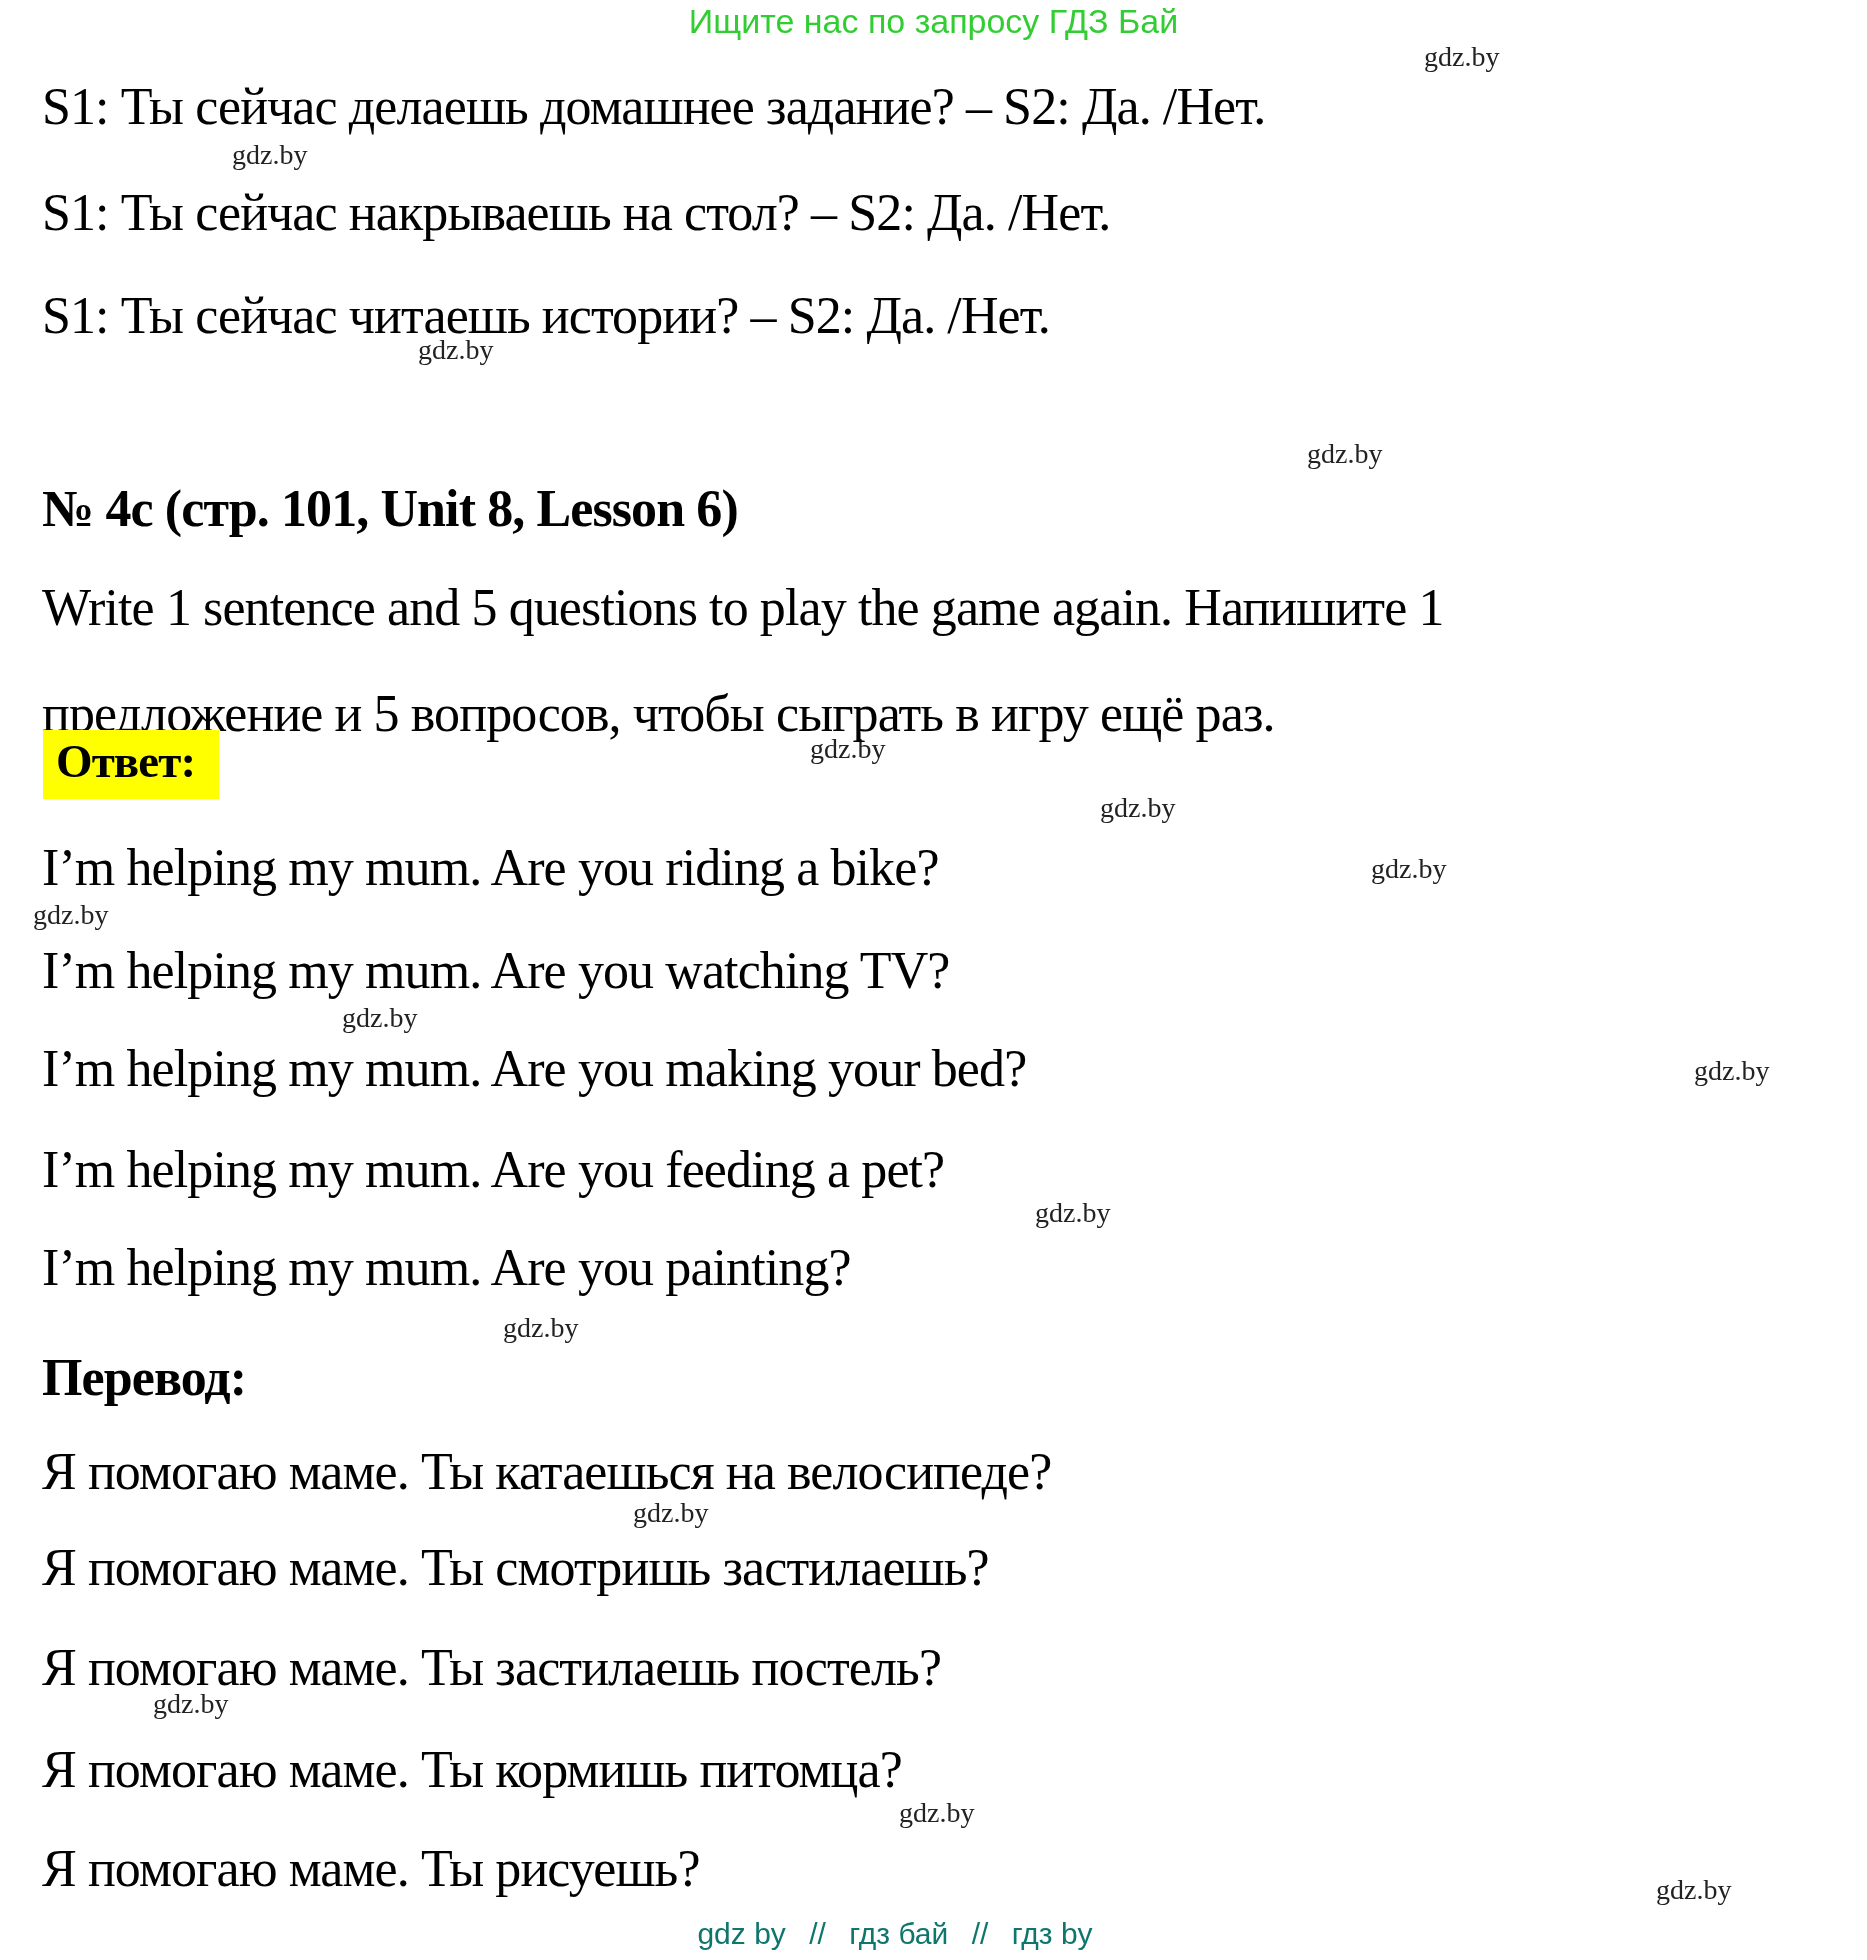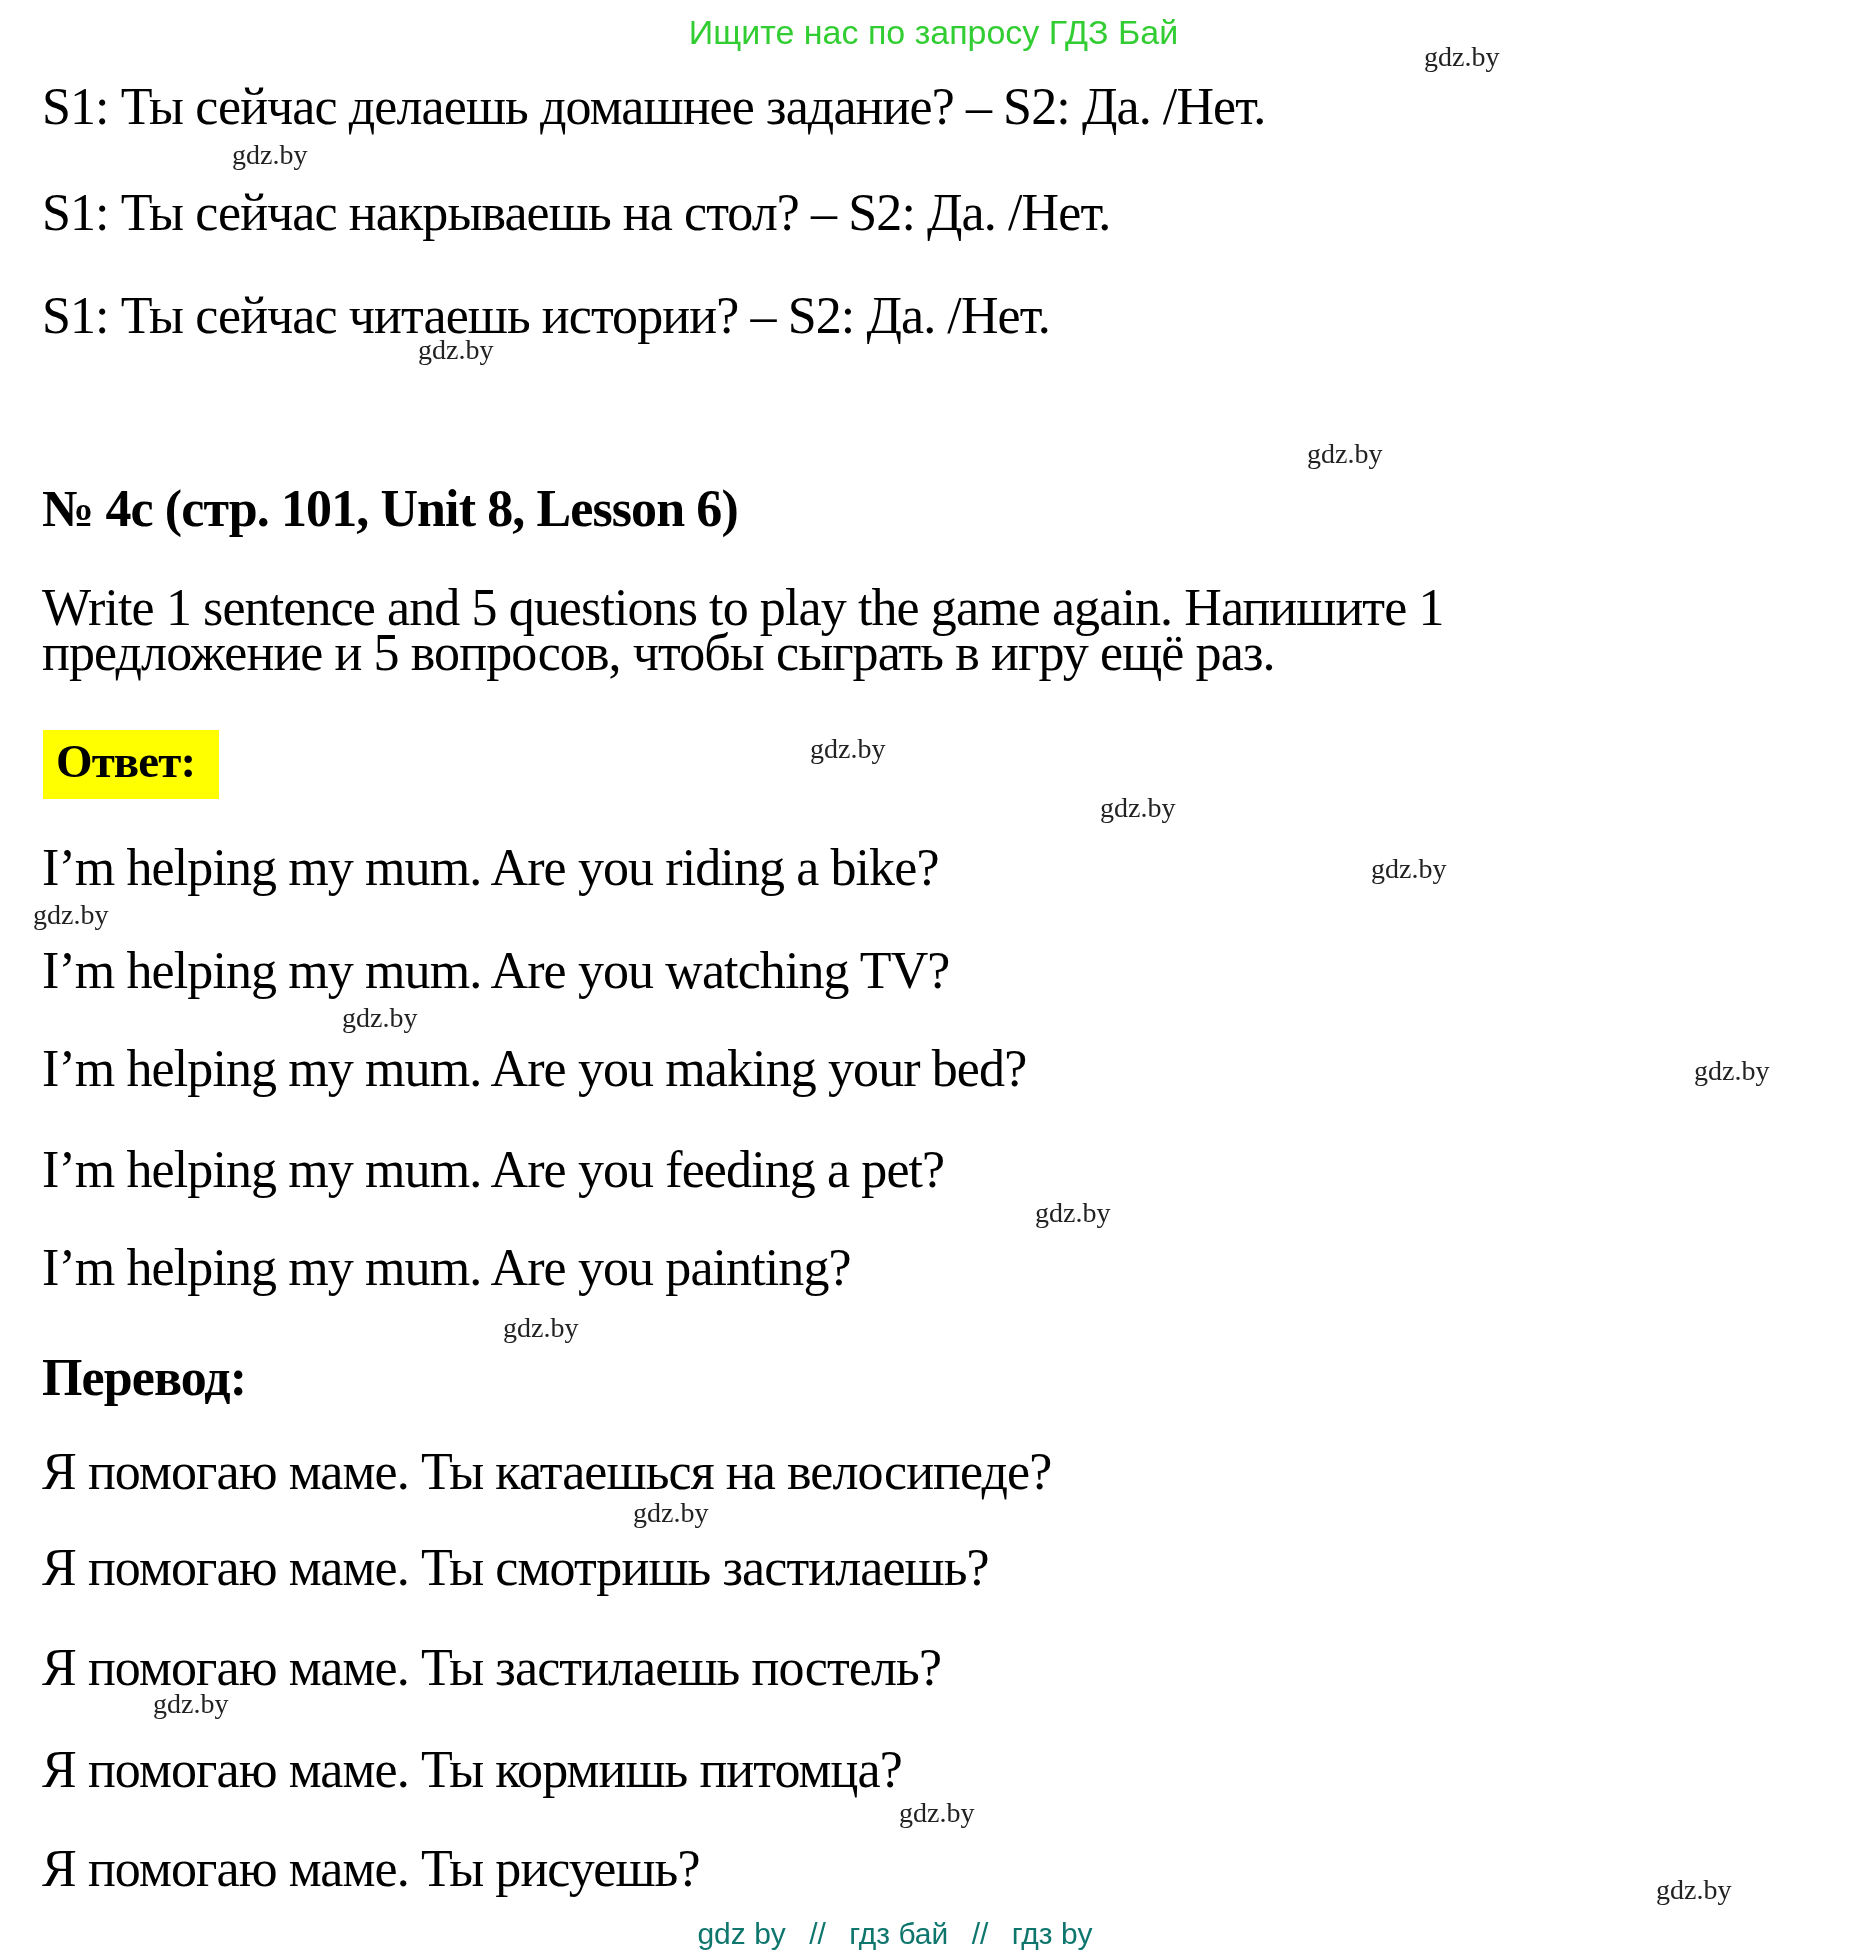--- a/index.html
+++ b/index.html
@@ -13,21 +13,20 @@
     color:#000;
   }
   .promo {
     position:absolute;
     top:1.9px; left:0; width:100%;
     text-align:center;
     font-family:"Liberation Sans", sans-serif;
     font-size:34px;
     color:#32cd32;
     white-space:nowrap;
-    margin-top:11px;
   }
   .wm {
     position:absolute;
     font-family:Liberation Serif, serif;
     font-size:28px;
     color:#222222;
     white-space:nowrap;
   }
   .line {
     position:absolute;
@@ -86,21 +85,21 @@
   <div class="wm" style="left:153px;top:1688px">gdz.by</div>
   <div class="wm" style="left:899px;top:1797px">gdz.by</div>
   <div class="wm" style="left:1656px;top:1874px">gdz.by</div>
 
   <div class="line" style="top:80px">S1: Ты сейчас делаешь домашнее задание? – S2: Да. /Нет.</div>
   <div class="line" style="top:186px">S1: Ты сейчас накрываешь на стол? – S2: Да. /Нет.</div>
   <div class="line" style="top:289px">S1: Ты сейчас читаешь истории? – S2: Да. /Нет.</div>
 
   <div class="line bold" style="top:482px">№ 4c (стр. 101, Unit 8, Lesson 6)</div>
   <div class="line" style="top:581px">Write 1 sentence and 5 questions to play the game again. Напишите 1</div>
-  <div class="line" style="top:626px">предложение и 5 вопросов, чтобы сыграть в игру ещё раз.</div>
+  <div class="line" style="top:687px">предложение и 5 вопросов, чтобы сыграть в игру ещё раз.</div>
 
   <div class="answer-label">Ответ:</div>
   <div class="line" style="top:841px">I’m helping my mum. Are you riding a bike?</div>
   <div class="line" style="top:944px">I’m helping my mum. Are you watching TV?</div>
   <div class="line" style="top:1042px">I’m helping my mum. Are you making your bed?</div>
   <div class="line" style="top:1143px">I’m helping my mum. Are you feeding a pet?</div>
   <div class="line" style="top:1241px">I’m helping my mum. Are you painting?</div>
 
   <div class="line bold" style="top:1351px">Перевод:</div>
   <div class="line" style="top:1445px">Я помогаю маме. Ты катаешься на велосипеде?</div>

